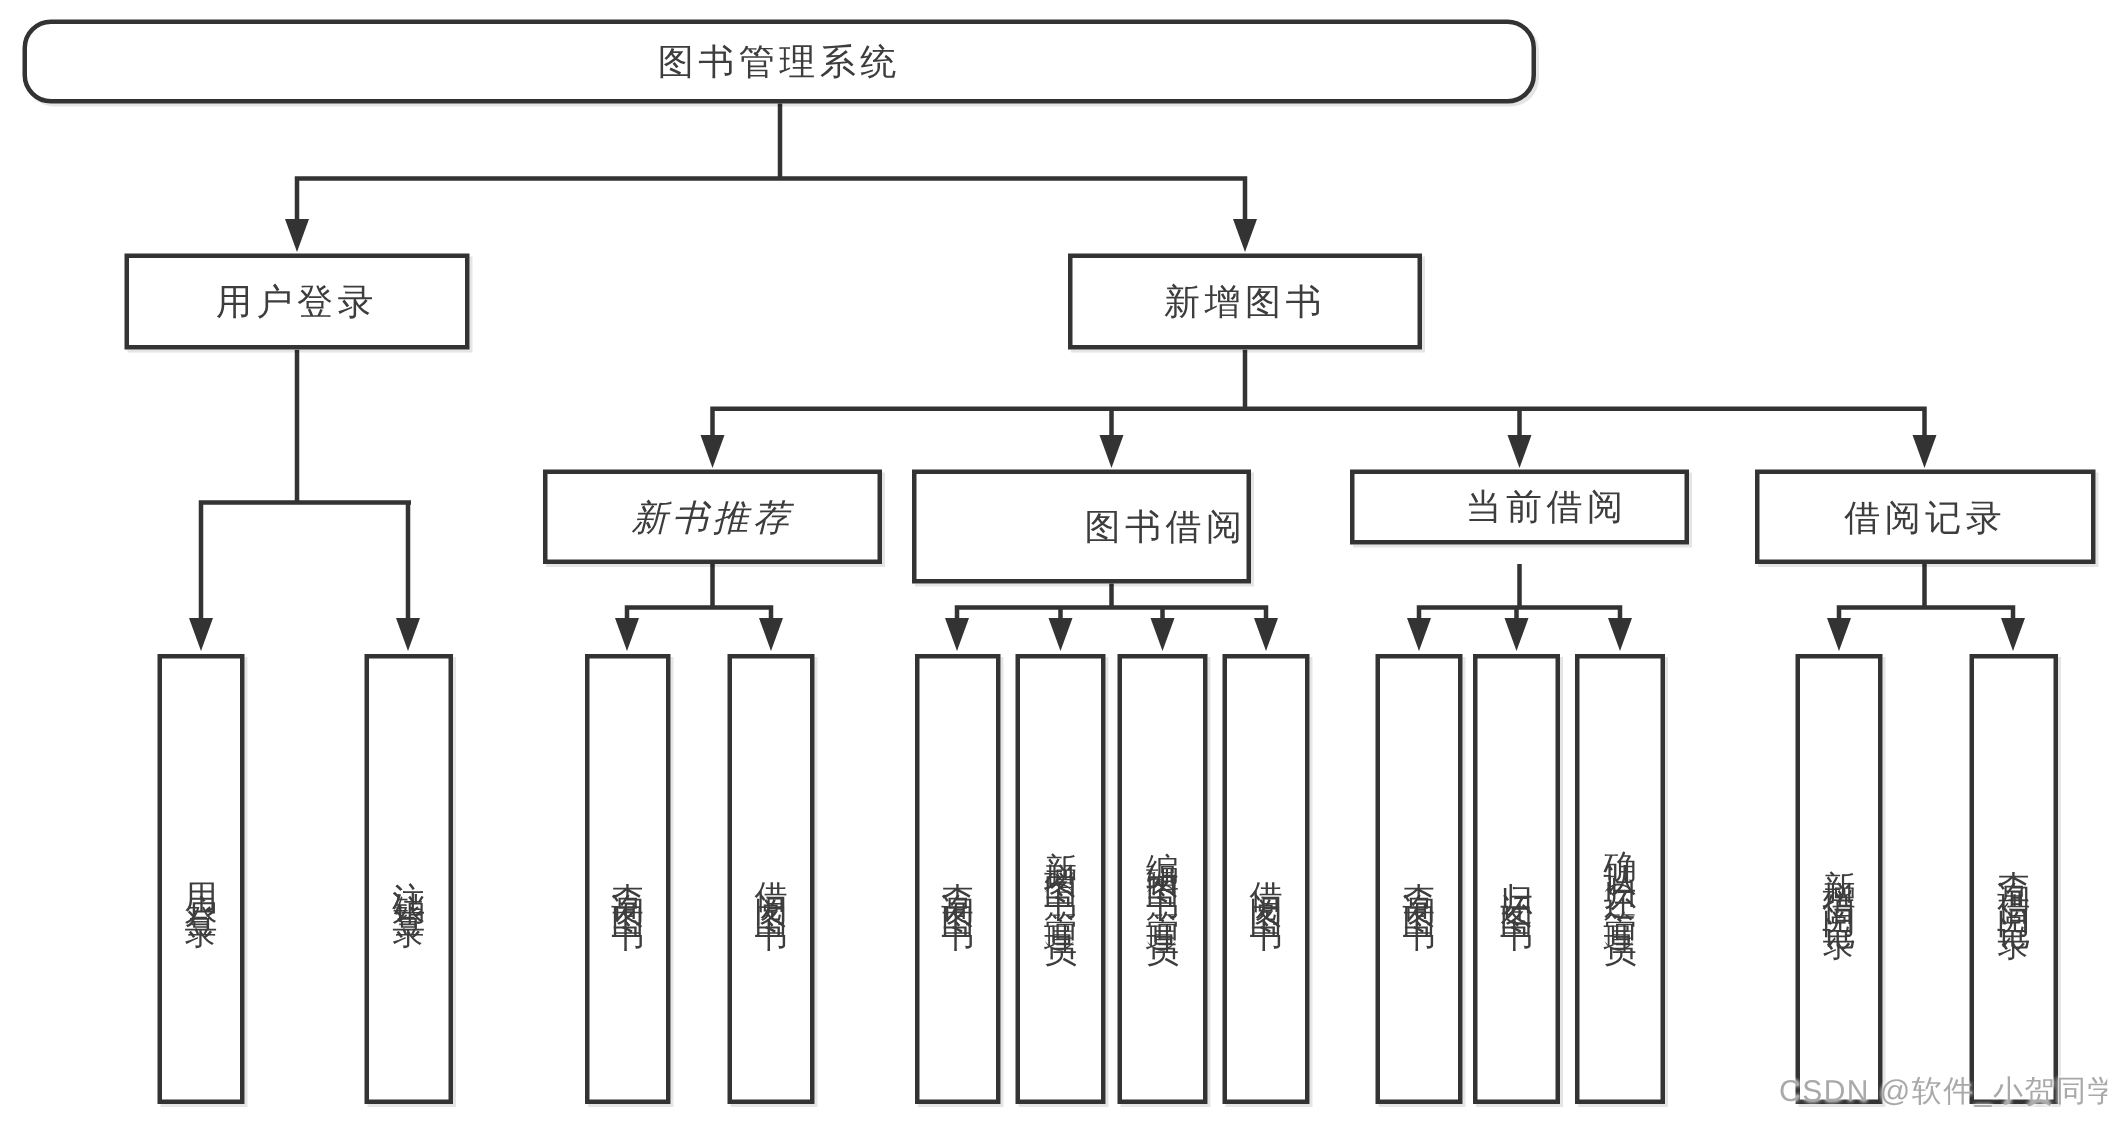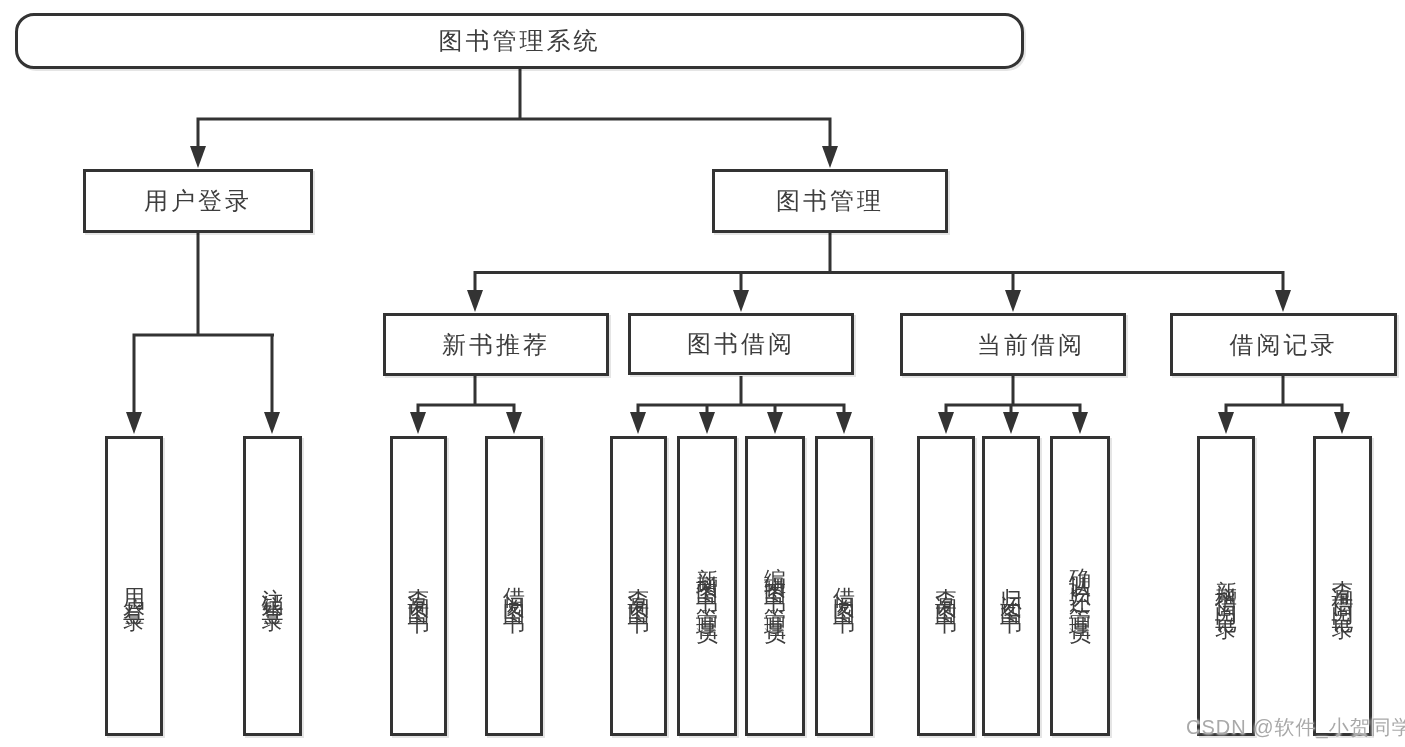--- a/index.html
+++ b/index.html
@@ -104,30 +104,30 @@
   </svg>
 
   <div class="box" style="left:15px; top:13px; width:1009px; height:56px;border-radius:19px;">
     <span class="hlabel">图书管理系统</span>
   </div>
 
   <div class="box" style="left:83px; top:169px; width:230px; height:64px;">
     <span class="hlabel">用户登录</span>
   </div>
   <div class="box" style="left:712px; top:169px; width:236px; height:64px;">
-    <span class="hlabel">图书管理</span>
+    <span class="hlabel">新增图书</span>
   </div>
 
-  <div class="box" style="left:383px; top:313px; width:226px; height:63px;">
+  <div class="box" style="left:362px; top:313px; width:226px; height:63px;font-style:italic;">
     <span class="hlabel">新书推荐</span>
   </div>
-  <div class="box" style="left:628px; top:313px; width:226px; height:62px;">
+  <div class="box" style="left:608px; top:313px; width:226px; height:76px;justify-content:flex-end;">
     <span class="hlabel">图书借阅</span>
   </div>
-  <div class="box" style="left:900px; top:313px; width:226px; height:63px;padding-left:36px;">
+  <div class="box" style="left:900px; top:313px; width:226px; height:50px;padding-left:36px;">
     <span class="hlabel">当前借阅</span>
   </div>
   <div class="box" style="left:1170px; top:313px; width:227px; height:63px;">
     <span class="hlabel">借阅记录</span>
   </div>
 
   <div class="box vbox" style="left:105px; top:436px; width:58px; height:300px;">
     <span>用户登录</span>
   </div>
   <div class="box vbox" style="left:243px; top:436px; width:59px; height:300px;">

